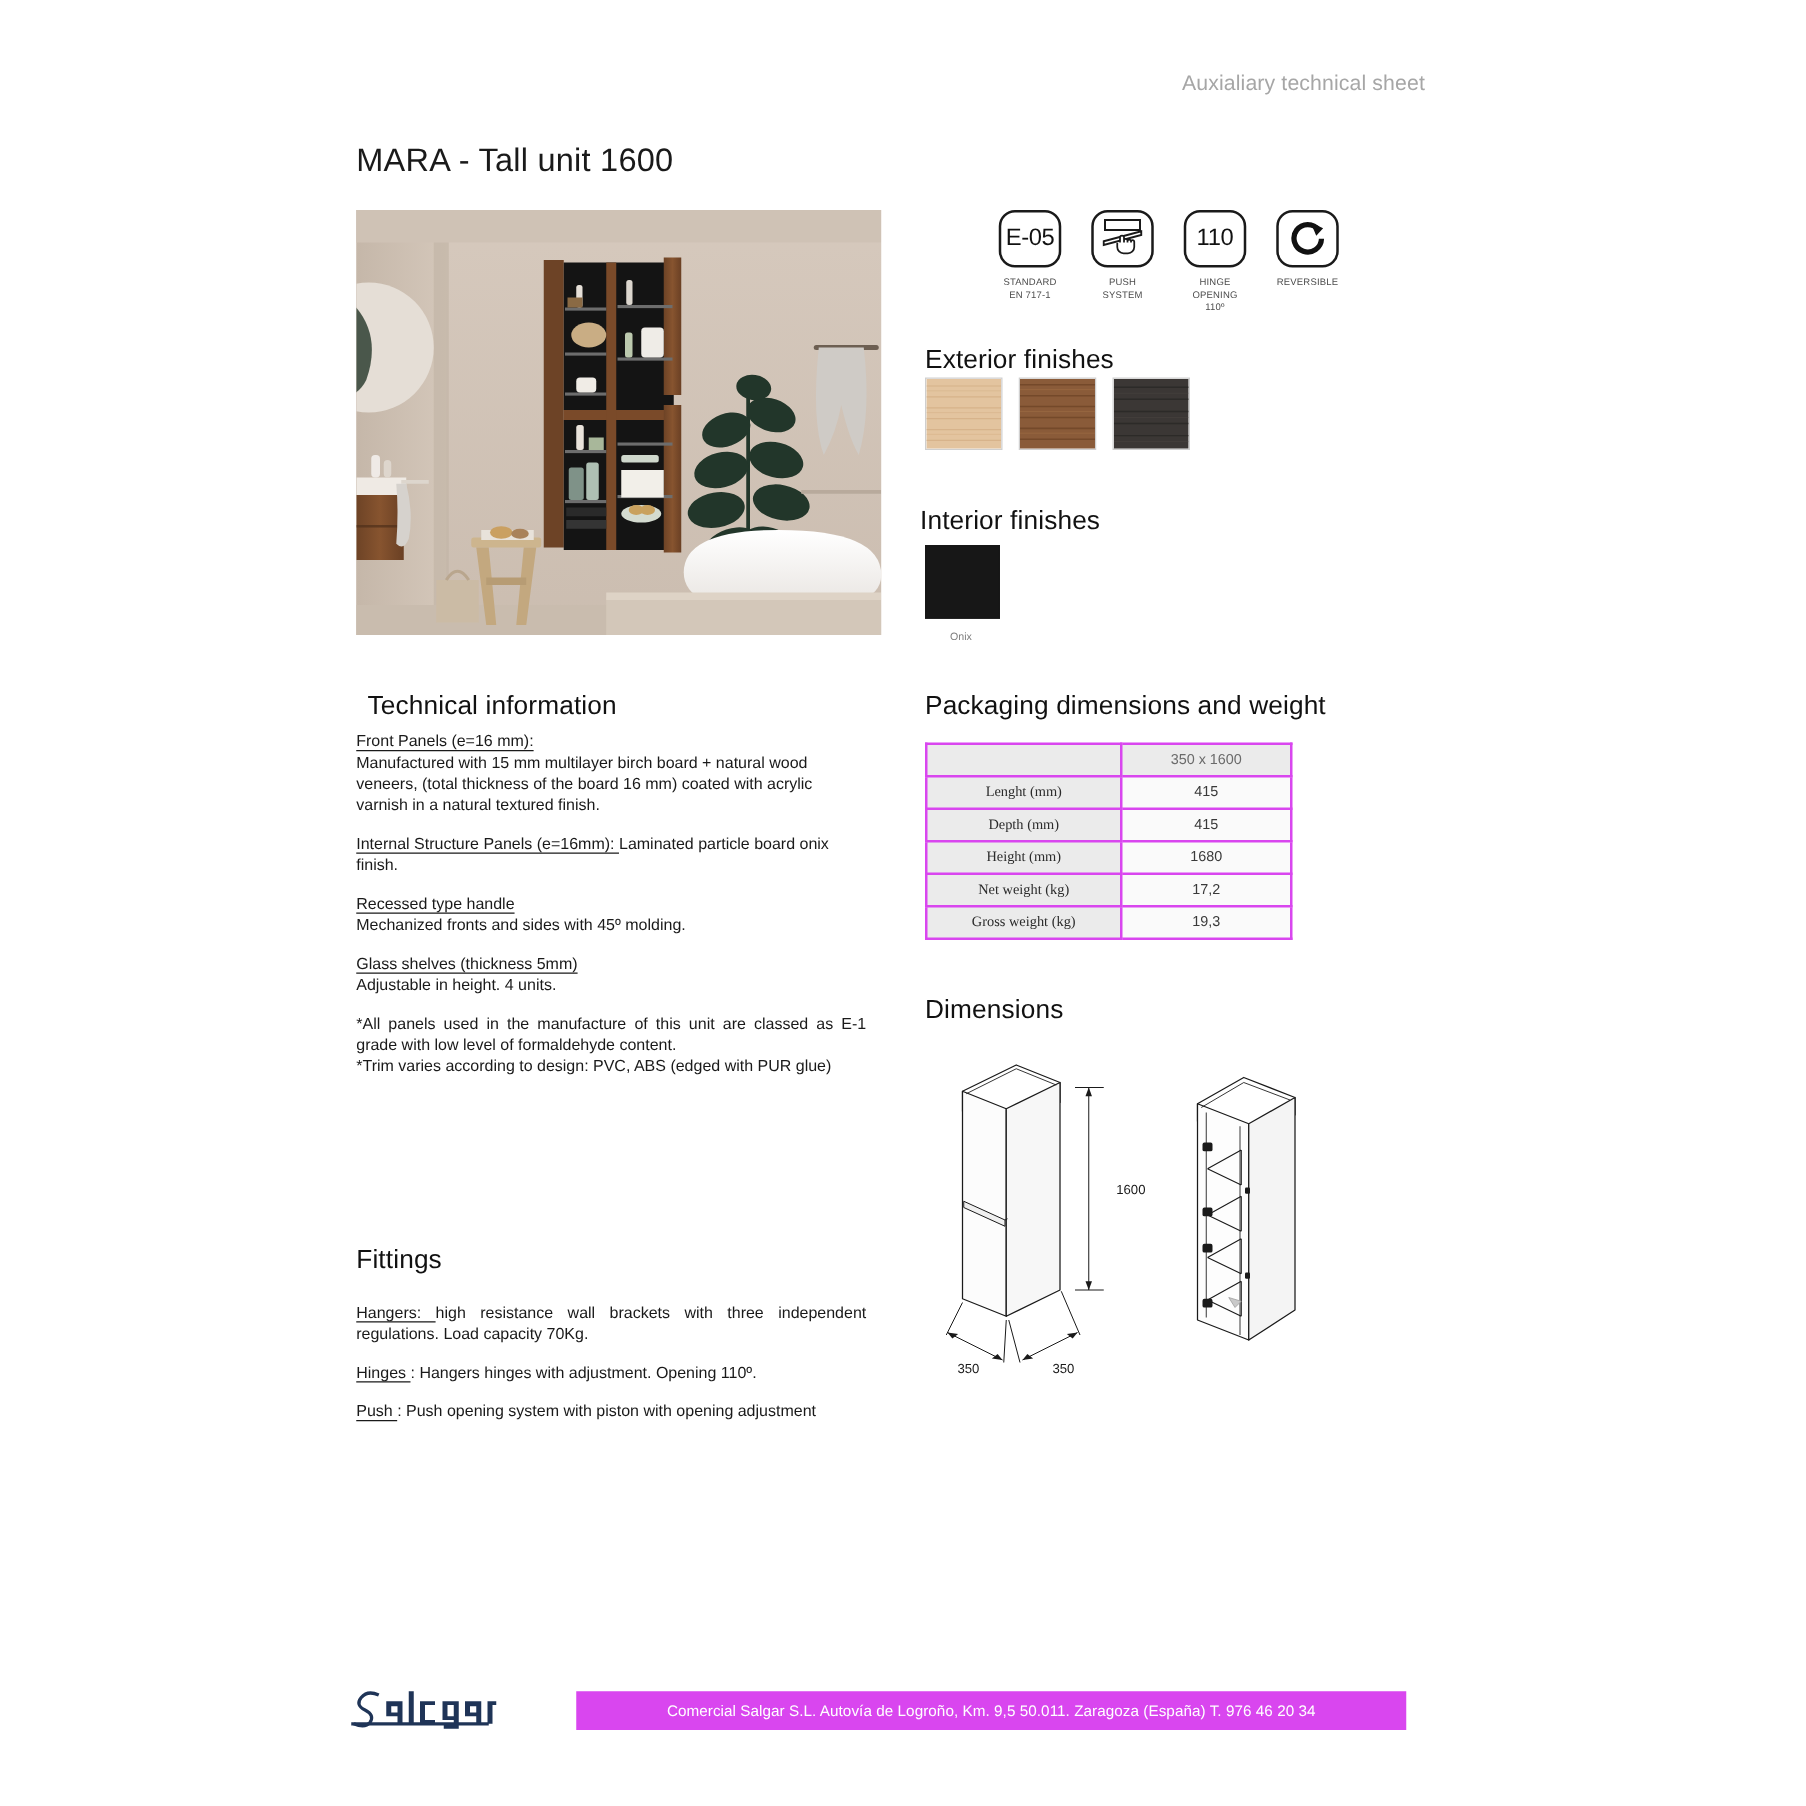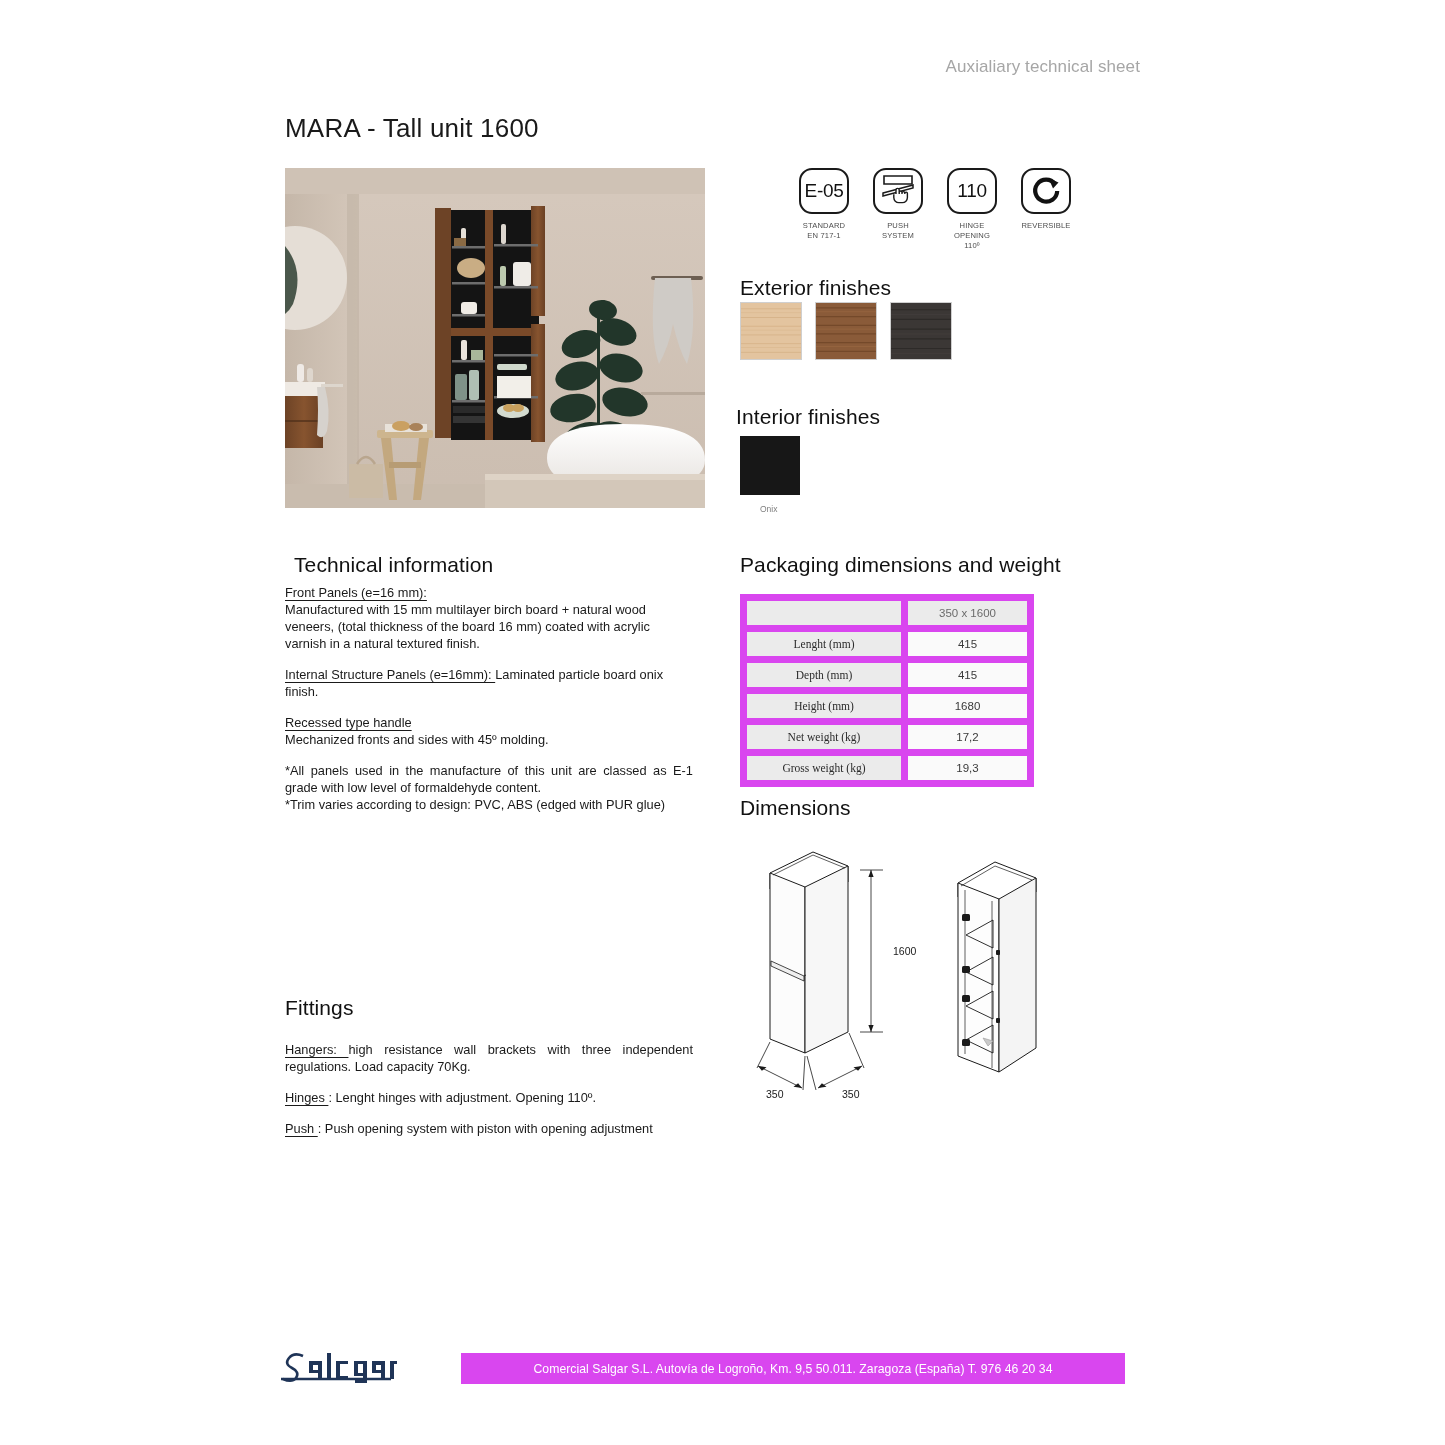--- a/index.html
+++ b/index.html
@@ -125,21 +125,21 @@
     top: 594px;
     width: 294px;
     border-collapse: collapse;
     font-size: 11.5px;
   }
   .pack-table td {
     height: 24px;
     padding: 0 6px;
     text-align: center;
     color: #3a3a3a;
-    border: 7px solid #d946ef;
+    border: 2px solid #d946ef;
   }
   .pack-table td.lbl { background: #ebebeb; width: 142px; color: #2b2b2b; font-family: Liberation Serif, serif; }
   .pack-table td.val { background: #fafafa; }
   .pack-table tr.head td.lbl { background: #ebebeb; }
   .pack-table tr.head td.val { background: #ebebeb; color: #6b6b6b; }
 
   
   .dims-wrap {
     position: absolute;
     left: 740px;
@@ -378,31 +378,35 @@
       <p><span class="lead"> Front Panels (e=16 mm): </span></p>
       <p>Manufactured with 15 mm multilayer birch board + natural wood veneers, (total thickness of the board 16 mm) coated with acrylic varnish in a natural textured finish.</p>
     </div>
     <div class="blk">
       <p><span class="lead"> Internal Structure Panels (e=16mm):  </span><span> Laminated particle board onix finish.</span></p>
     </div>
     <div class="blk">
       <p><span class="lead"> Recessed type handle </span></p>
       <p>Mechanized fronts and sides with 45º molding.</p>
     </div>
+    <div class="blk">
+      <p><span class="lead"> Glass shelves (thickness 5mm)  </span></p>
+      <p>Adjustable in height. 4 units.</p>
+    </div>
     <p class="justify">*All panels used in the manufacture of this unit are classed as E-1 grade with low level of formaldehyde content.</p>
     <p>*Trim varies according to design: PVC, ABS (edged with PUR glue)</p>
   </div>
 
   <div class="h2" style="left:285px; top:996px;">Fittings</div>
   <div class="tech-body" style="top:1041px;">
     <div class="blk">
       <p class="justify"><span class="lead"> Hangers: </span><span>high resistance wall brackets with three independent regulations. Load capacity 70Kg.</span></p>
     </div>
     <div class="blk">
-      <p><span class="lead"> Hinges </span><span>: Lenght hinges with adjustment. Opening 110º.</span></p>
+      <p><span class="lead"> Hinges </span><span>: Hangers hinges with adjustment. Opening 110º.</span></p>
     </div>
     <div class="blk">
       <p><span class="lead"> Push </span><span>: Push opening system with piston with opening adjustment</span></p>
     </div>
   </div>
 
   <div class="h2" style="left:740px; top:553px;">Packaging dimensions and weight</div>
   <table class="pack-table">
     <tbody>
       <tr class="head">

